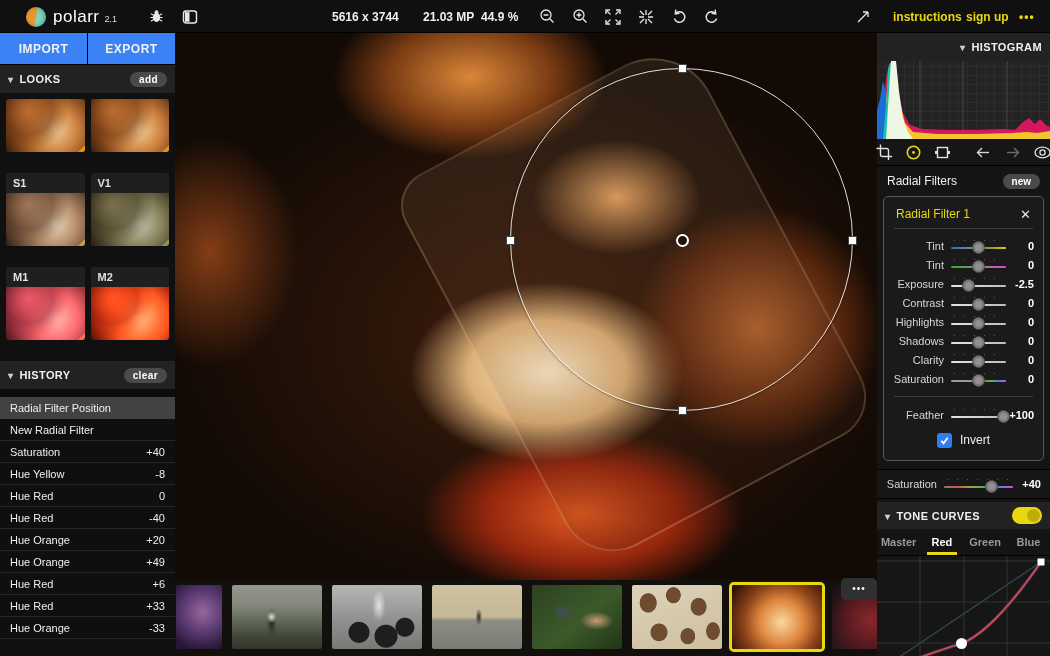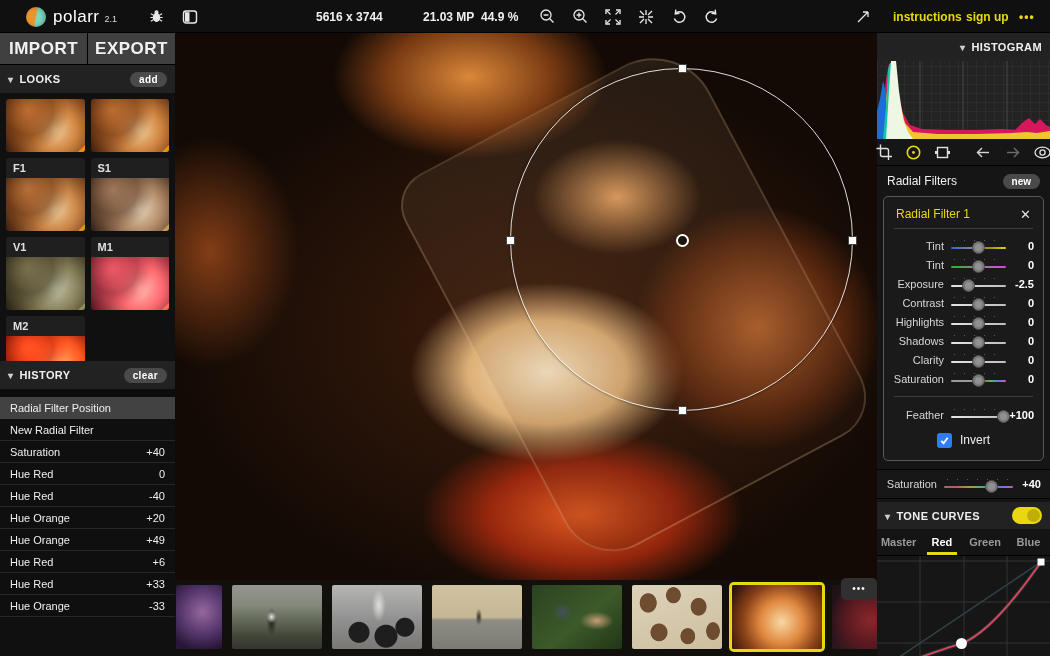--- a/index.html
+++ b/index.html
@@ -19,21 +19,21 @@
   .logo-ver { font-size:9px; color:#ddd; margin-left:5px; margin-top:4px; }
   .tb-text { color:#f0f0f0; font-size:12px; font-weight:bold; }
   .tb-link { font-size:12px; font-weight:bold; color:var(--accent); cursor:pointer; }
   .icn { display:inline-flex; align-items:center; justify-content:center; width:20px; height:20px; }
   .icn svg { display:block; }
   .dim { opacity:.45; }
 
   
   .left { position:absolute; left:0; top:33px; width:175px; height:623px; background:#101010; z-index:20; }
   .ie-row { display:flex; height:32px; border-bottom:1px solid #000; }
-  .ie-btn { flex:1; background:#404040; color:#f2f2f2; font-weight:bold; font-size:17px;
+  .ie-btn { flex:1; background:#3b82f6; color:#f2f2f2; font-weight:bold; font-size:12px;
             display:flex; align-items:center; justify-content:center; letter-spacing:.5px; cursor:pointer; }
   .ie-btn:first-child { border-right:1px solid #000; }
   .sec-head { height:28px; background:#222; display:flex; align-items:center;
               padding:0 8px; font-weight:bold; font-size:11px; color:#f0f0f0; letter-spacing:.4px;justify-content:flex-end; }
   .sec-head .tri::before { content:"▾"; color:#cfcfcf; font-size:10px; margin-right:6px; }
   .pill { margin-left:auto; background:#4a4a4a; color:#fff; font-size:10px; font-weight:bold;
           border-radius:9px; padding:2px 9px; cursor:pointer; }
   .looks-grid { display:grid; grid-template-columns:1fr 1fr; gap:6px; padding:6px;
                 height:268px; overflow:hidden; }
   .look { position:relative; border-radius:3px; overflow:hidden; background:#1d1d1d; height:73px; cursor:pointer; }
@@ -203,21 +203,21 @@
       </span>
     </div>
     <div class="abs" style="left:180px">
       <span class="icn">
         <svg width="16" height="16" viewBox="0 0 16 16">
             <rect x="1.5" y="2" width="13" height="12" rx="2.5" fill="none" stroke="#e8e8e8" stroke-width="1.4"></rect>
             <path d="M3 3.2 h4.5 v9.6 h-4.5 z" fill="#e8e8e8"></path>
           </svg>
       </span>
     </div>
-    <div class="abs" style="left:316px">
+    <div class="abs" style="left:332px">
         <span class="tb-text">5616 x 3744</span>
       </div>
     <div class="abs" style="left:423px">
         <span class="tb-text">21.03 MP</span>
       </div>
     <div class="abs" style="left:481px">
         <span class="tb-text">44.9 %</span>
       </div>
 
     <div class="abs" style="left:537px">
@@ -301,26 +301,20 @@
           <div class="look-img ">
             <i class="corner"></i>
           </div>
         </div>
         <div class="look cut">
           <div class="look-img ">
             <i class="corner"></i>
           </div>
         </div>
         <div class="look">
-          <div class="look-label">F1</div>
-          <div class="look-img lk-f1">
-            <i class="corner"></i>
-          </div>
-        </div>
-        <div class="look">
           <div class="look-label">S1</div>
           <div class="look-img lk-s1">
             <i class="corner"></i>
           </div>
         </div>
         <div class="look">
           <div class="look-label">V1</div>
           <div class="look-img lk-v1">
             <i class="corner"></i>
           </div>
@@ -346,20 +340,24 @@
           <span>Radial Filter Position</span>
           <b></b>
         </div>
         <div class="hrow">
           <span>New Radial Filter</span>
           <b></b>
         </div>
         <div class="hrow">
           <span>Saturation</span>
           <b>+40</b>
+        </div>
+        <div class="hrow">
+          <span>Hue Yellow</span>
+          <b>-8</b>
         </div>
         <div class="hrow">
           <span>Hue Red</span>
           <b>0</b>
         </div>
         <div class="hrow">
           <span>Hue Red</span>
           <b>-40</b>
         </div>
         <div class="hrow">

